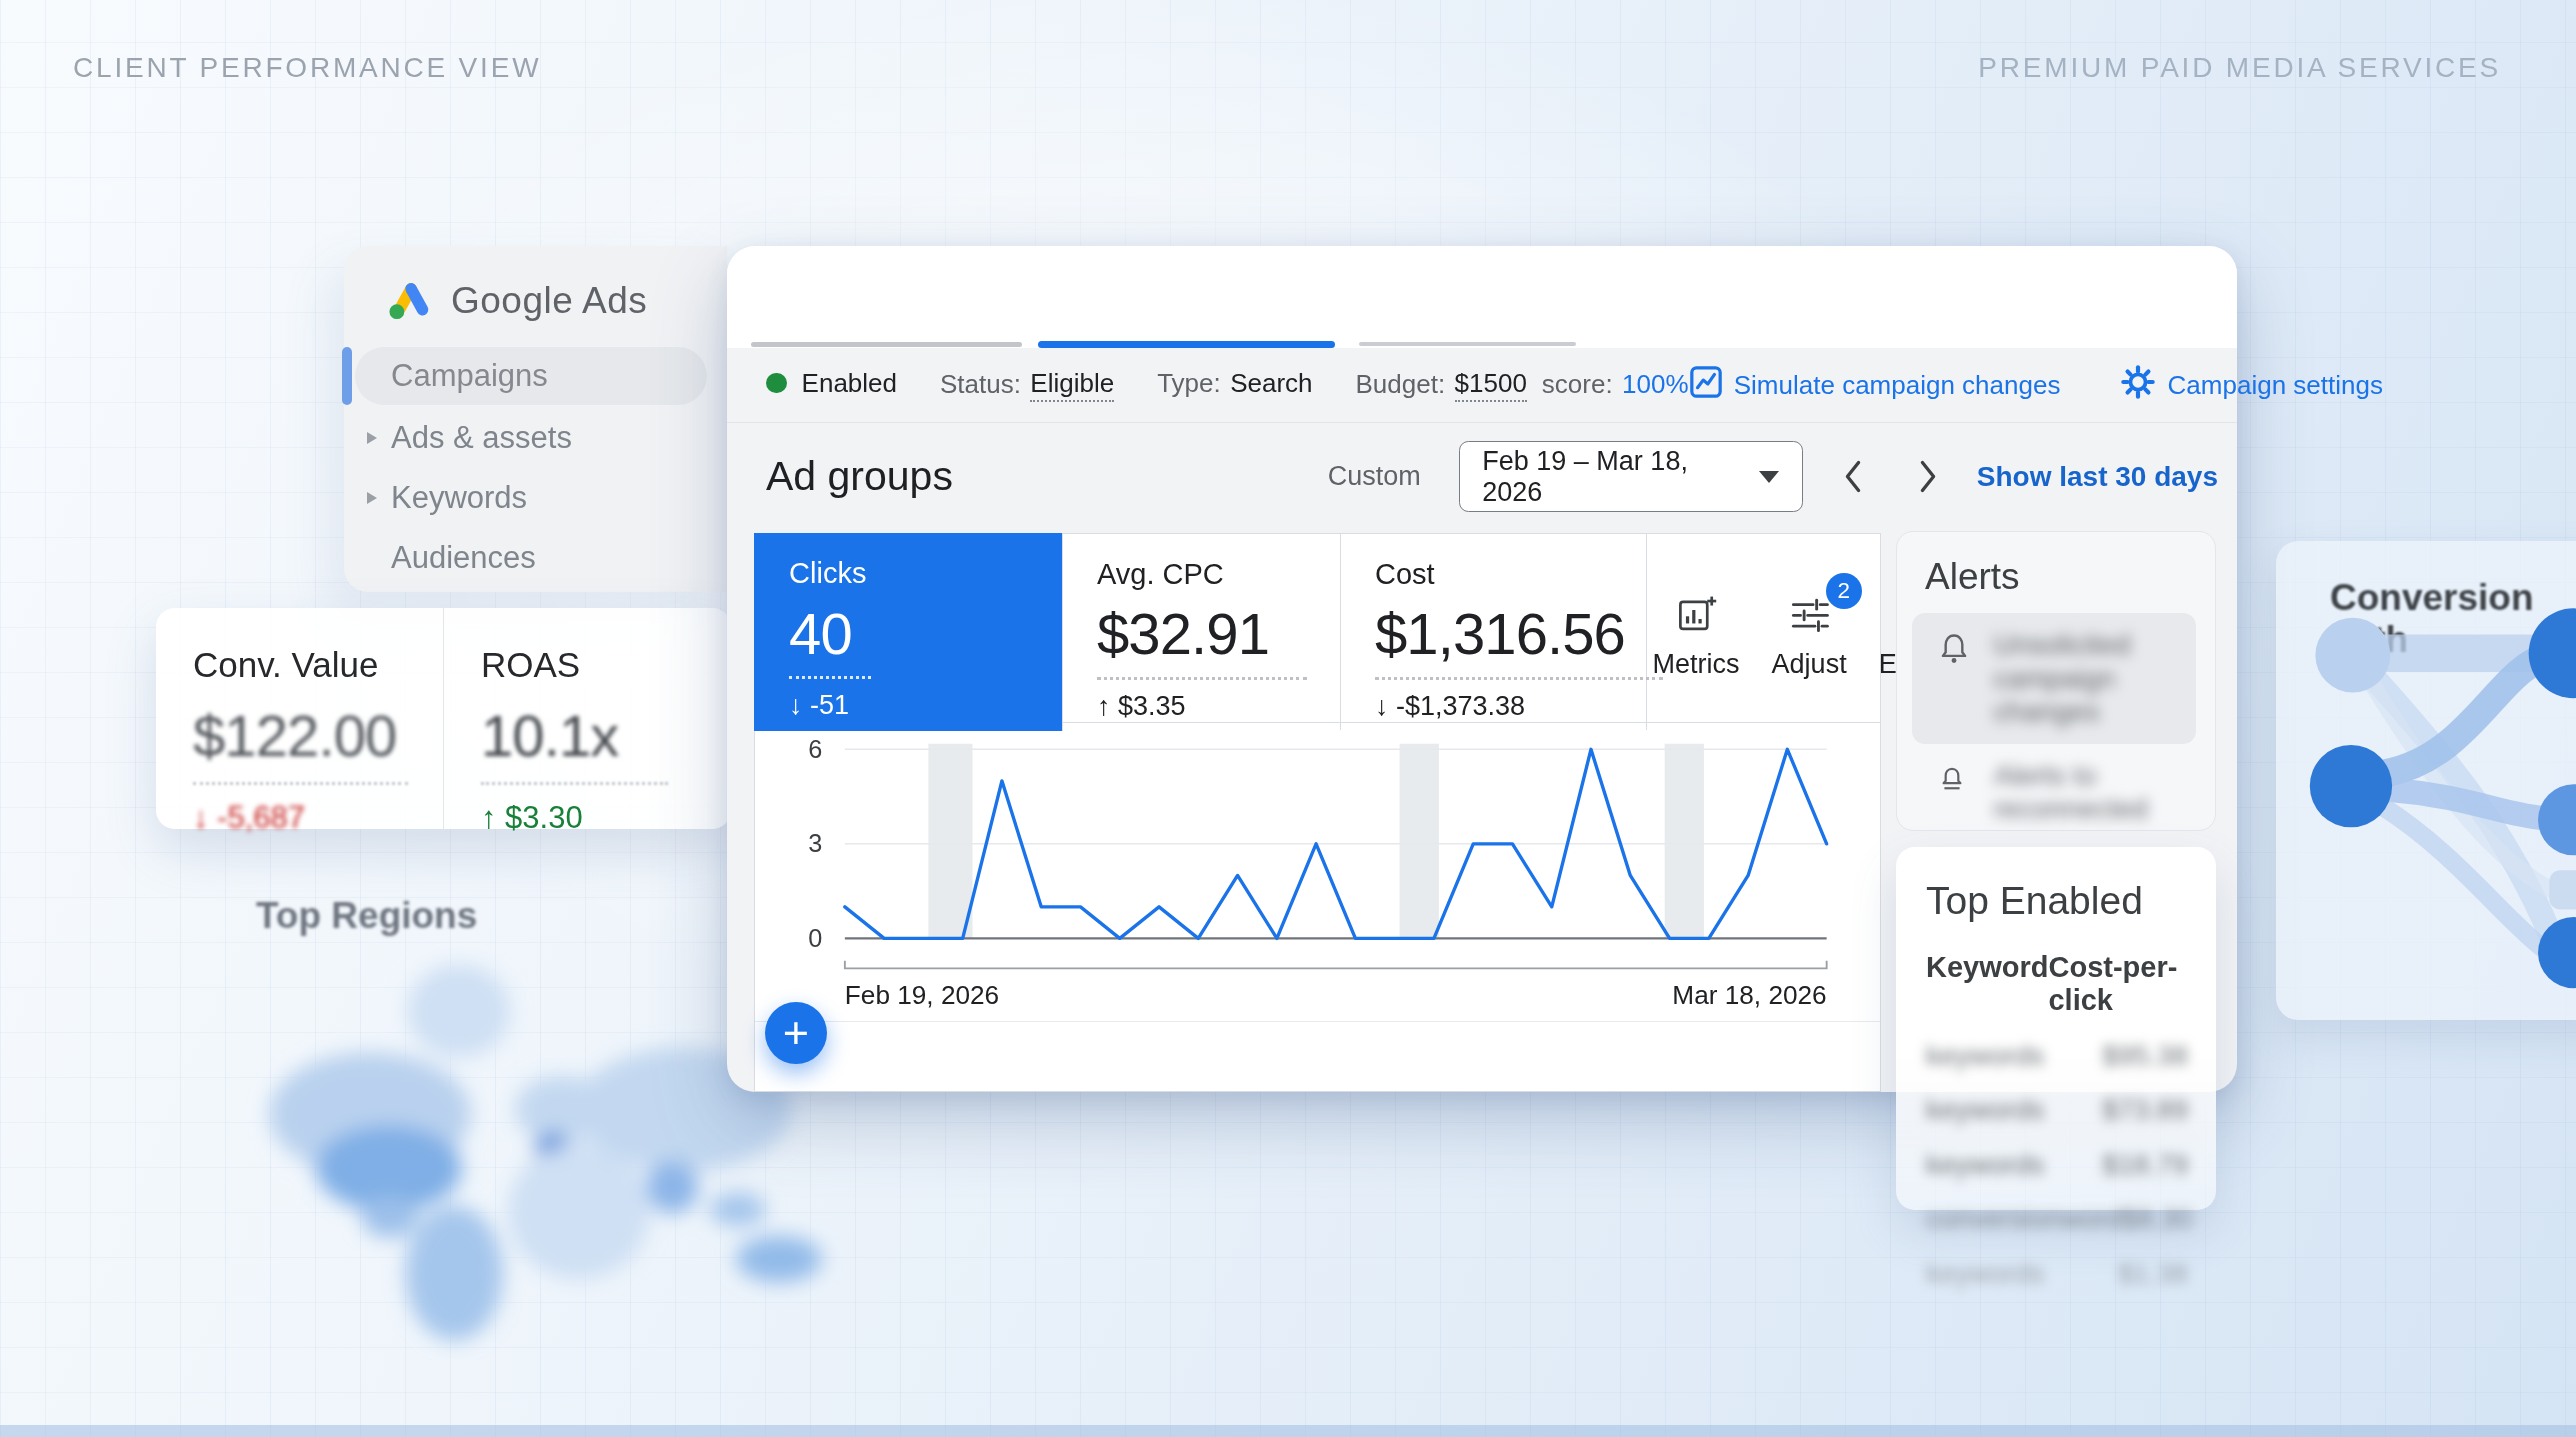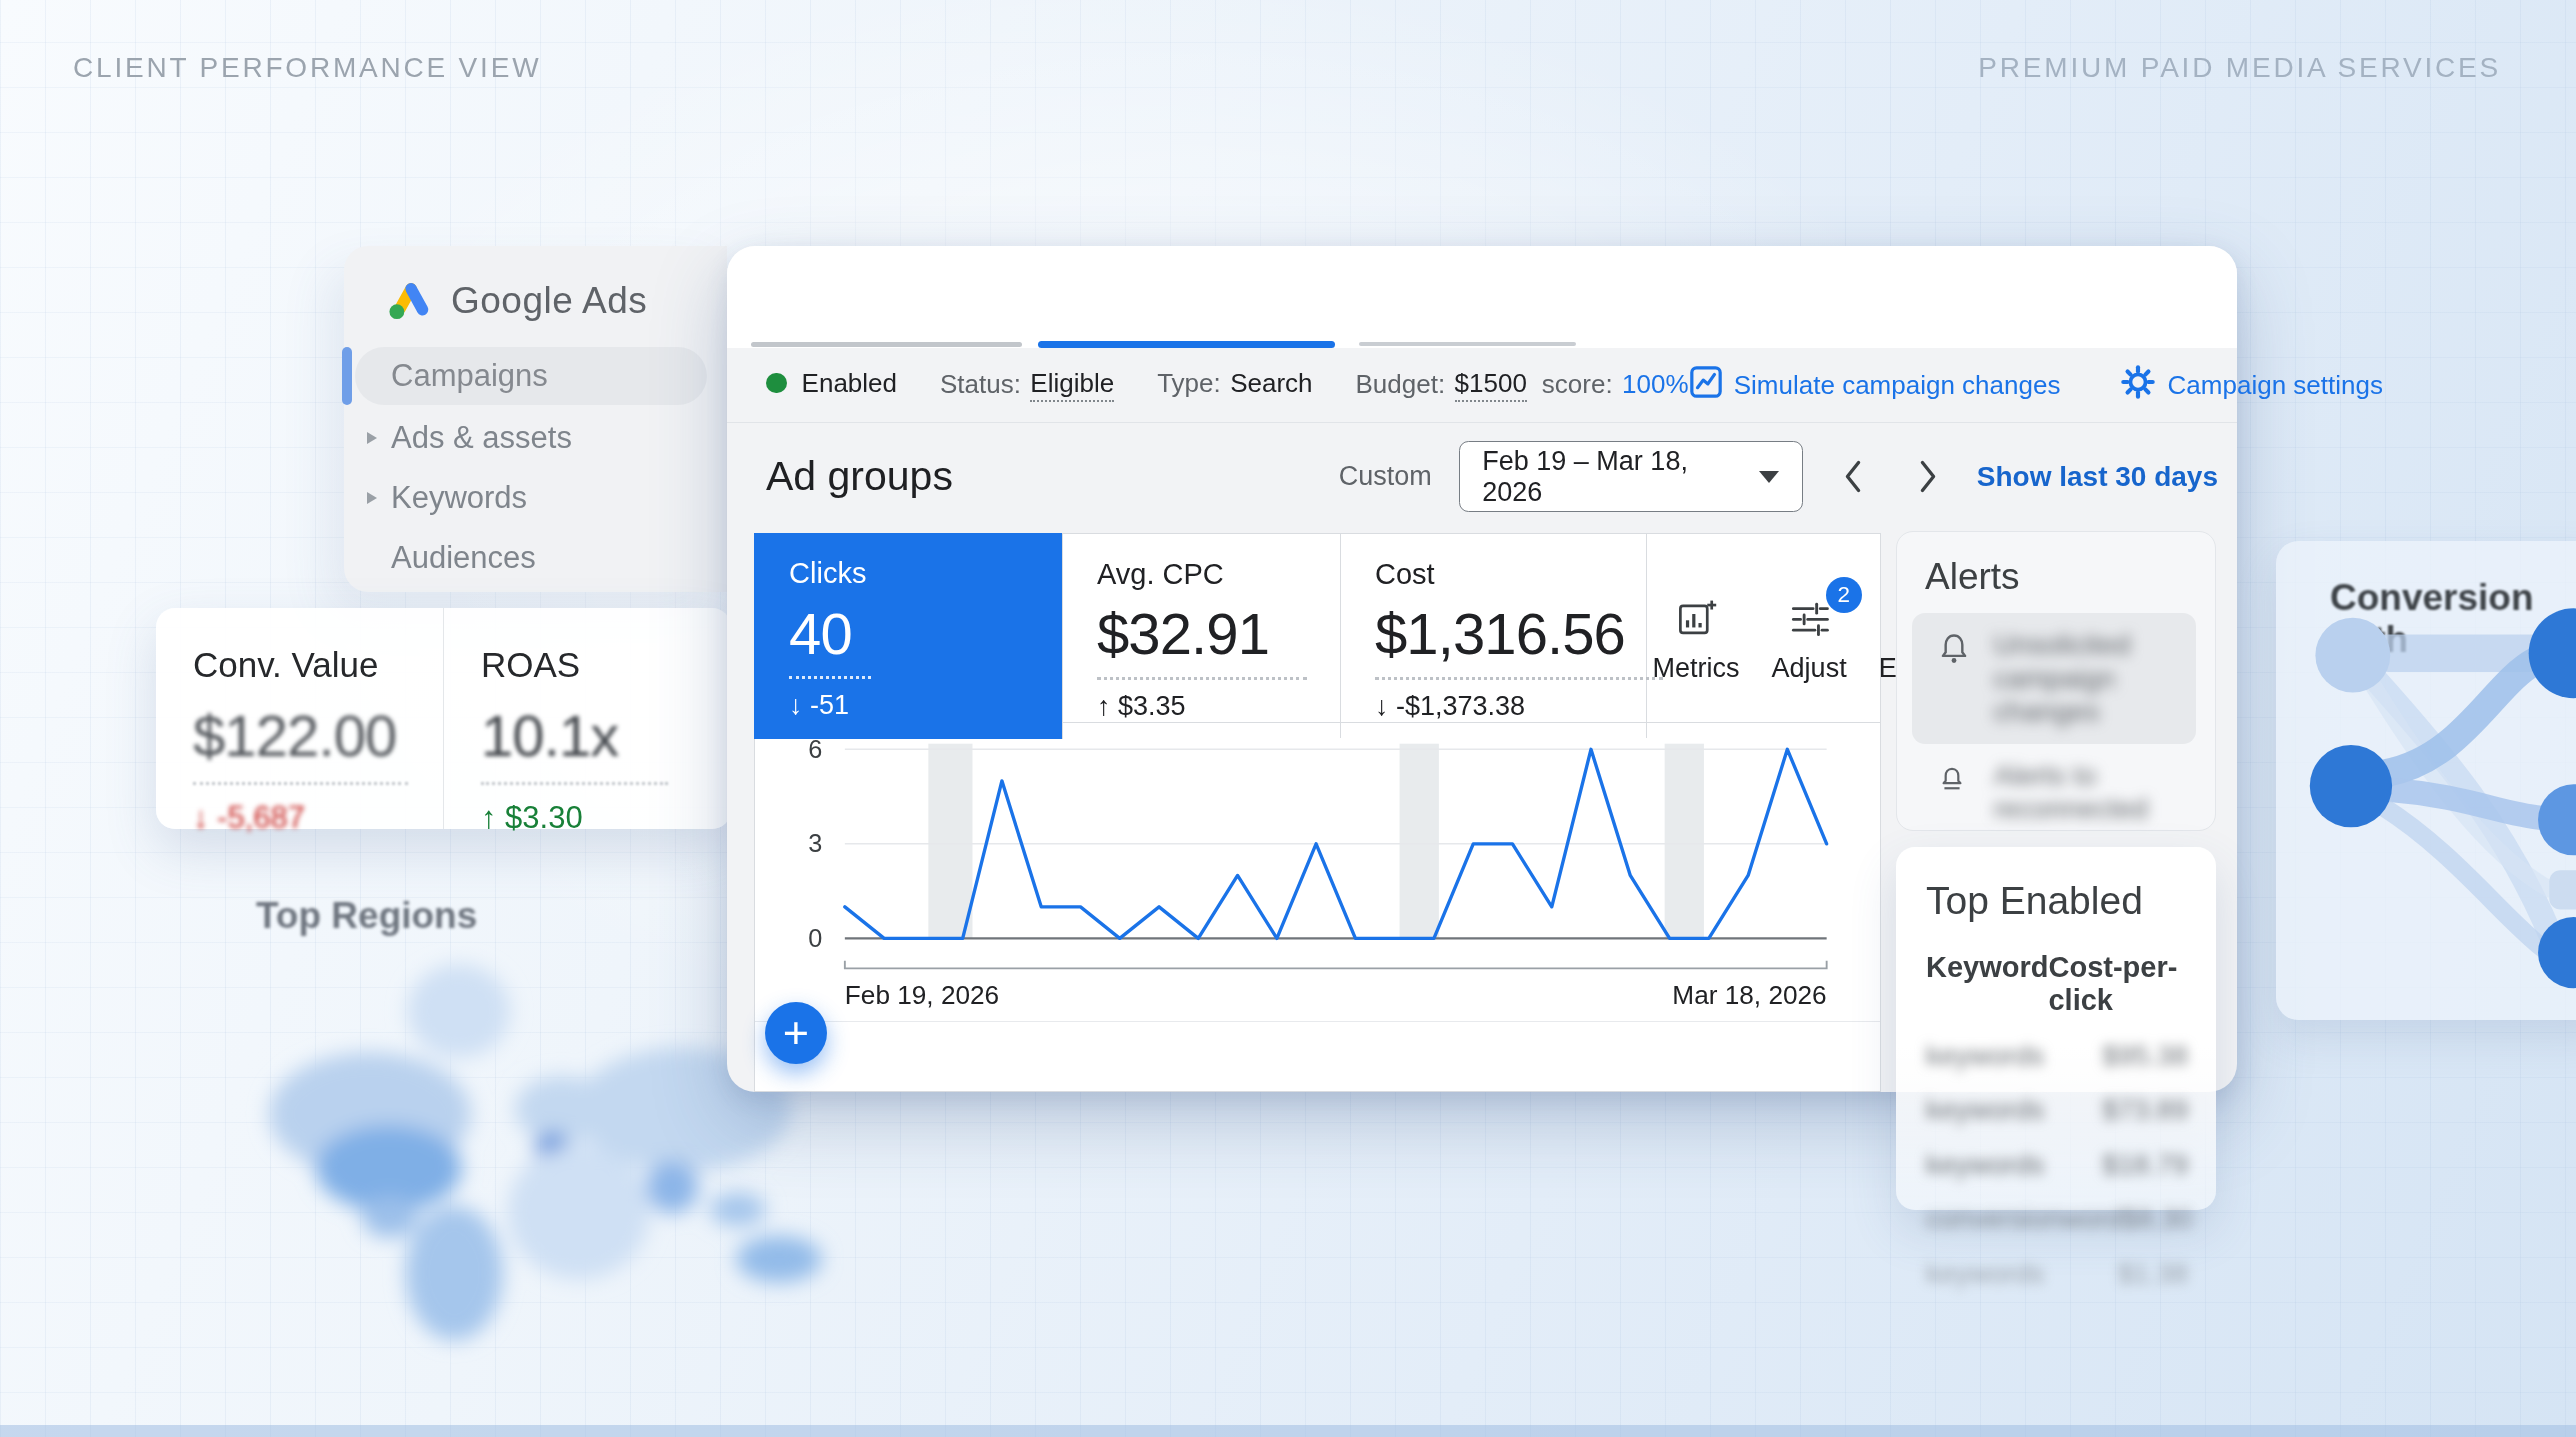--- a/index.html
+++ b/index.html
@@ -61,29 +61,29 @@
   .gvalue{color:#202124;}
   .dotted-u{border-bottom:2.8px dotted #80868b;padding-bottom:1.9px;}
   .dot-green{width:20.6px;height:20.6px;border-radius:50%;background:#1e8e3e;margin-right:5.6px;}
   .score-val{color:#1a73e8;}
   .status-links{margin-left:auto;display:flex;align-items:center;gap:60px;}
   .blue-link{display:flex;align-items:center;gap:11.2px;color:#1a73e8;font-weight:500;white-space:nowrap;cursor:pointer;}
 
   .adgroups-row{position:absolute;left:0;top:177px;width:100%;height:107px;display:flex;align-items:center;padding:0 19px 0 39px;}
   .ag-title{font-size:41px;color:#1f2023;}
   .ag-right{margin-left:auto;display:flex;align-items:center;}
-  .custom-lbl{font-size:27px;color:#5f6368;margin-right:27px;}
+  .custom-lbl{font-size:27px;color:#5f6368;margin-right:38px;}
   .date-box{width:344px;height:71px;border:1.9px solid #777d84;border-radius:9.4px;background:#fff;display:flex;align-items:center;justify-content:space-between;padding:0 22.5px;font-size:27px;color:#202124;cursor:pointer;gap:28px;}
   .caret-down{width:0;height:0;border-left:10.3px solid transparent;border-right:10.3px solid transparent;border-top:12px solid #3c4043;}
   .chev-btn{width:49px;height:49px;margin-left:26px;display:flex;align-items:center;justify-content:center;cursor:pointer;}
   .show-link{font-size:28px;font-weight:700;color:#1765cc;margin-left:24px;white-space:nowrap;cursor:pointer;}
 
   .content-block{position:absolute;left:27px;top:287px;width:1127px;height:559px;background:#ffffff;border:0.9px solid #d9dce0;}
   .cards-row{display:grid;grid-template-columns:308px 278px 306px 1fr;height:189px;border-bottom:0.9px solid #d9dce0;}
-  .mcard{position:relative;padding:24px 0 16px 34px;border-right:0.9px solid #d9dce0;}
+  .mcard{position:relative;padding:24px 0 8px 34px;border-right:0.9px solid #d9dce0;}
   .mcard:last-child{border-right:none;}
   .mcard-title{font-size:29px;}
   .mcard-value{font-size:58px;letter-spacing:-0.9px;margin-top:9.4px;}
   .mcard-rule{border-bottom:3.7px dotted #bdc1c6;margin-top:9.4px;}
   .mcard-delta{font-size:27px;margin-top:11.2px;}
   .mc-clicks{background:#1a73e8;color:#fff;margin:-0.9px 0 -0.9px -0.9px;padding-left:35px;}
   .mc-clicks .mcard-rule{border-color:rgba(255,255,255,0.85);}
   .rule-clicks{width:82px;} .rule-cpc{width:210px;} .rule-cost{width:288px;}
   .actions-cell{display:flex;align-items:center;justify-content:center;gap:32px;padding:9.4px 5.6px 0 5.6px;}
   .action{display:flex;flex-direction:column;align-items:center;gap:9.4px;cursor:pointer;position:relative;}

